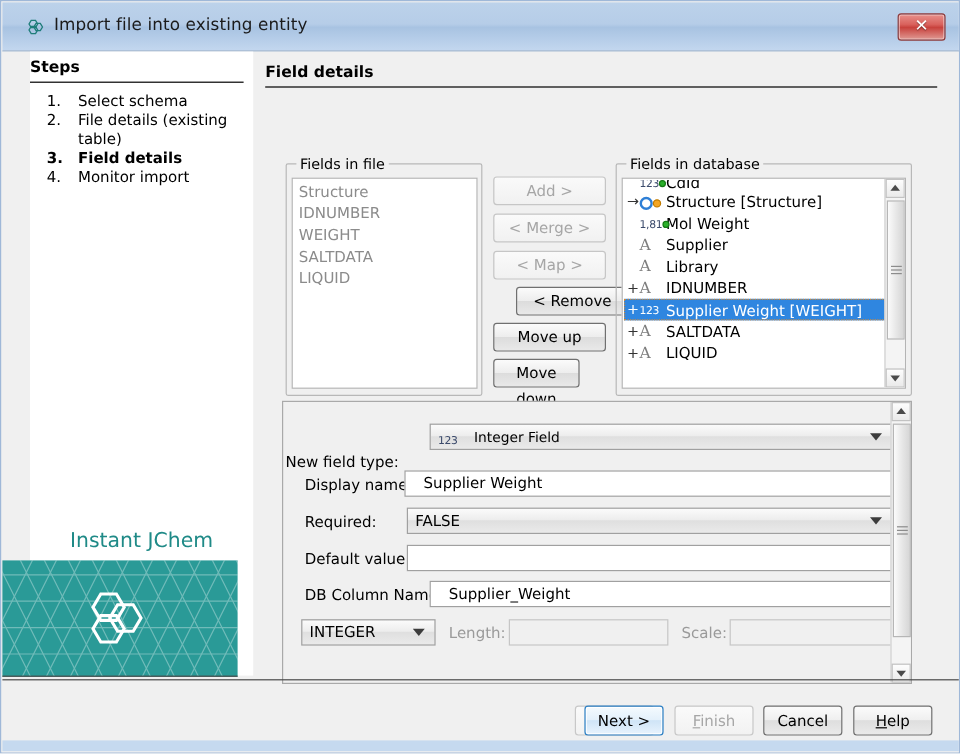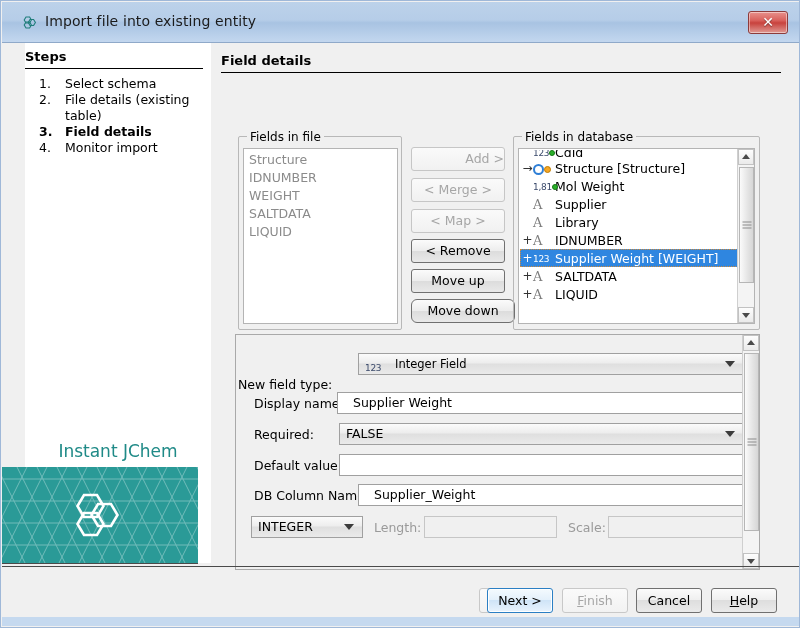--- a/index.html
+++ b/index.html
@@ -323,26 +323,26 @@
     cursor: pointer;
     line-height: 22px;
     font-family: "DejaVu Sans", sans-serif;
   }
   .btn.disabled {
     border: 1px solid #c6c6c6;
     background: linear-gradient(to bottom, #fafafa 0%, #f1f1f1 100%);
     color: #a6a6a6;
     cursor: default;
   }
-  #btn-add    { left: 409px; top: 104px; width: 94px; height: 24px; text-align: right; }
+  #btn-add    { left: 409px; top: 104px; width: 94px; height: 24px; }
   #btn-merge  { left: 409px; top: 135px; width: 94px; height: 24px; }
   #btn-map    { left: 409px; top: 166px; width: 94px; height: 24px; }
-  #btn-remove { left: 409px; top: 196px; width: 94px; height: 24px; }
+  #btn-remove { left: 428px; top: 196px; width: 94px; height: 24px; }
   #btn-moveup { left: 409px; top: 226px; width: 94px; height: 24px; }
-  #btn-movedn { left: 409px; top: 256px; width: 104px; height: 24px; border-radius: 6px; }
+  #btn-movedn { left: 409px; top: 256px; width: 72px; height: 24px; }
   
   #detail-pane {
     position: absolute;
     left: 233px; top: 291px;
     width: 525px; height: 236px;
     border: 1px solid #a9a9a9;
     background: #f0f0f0;
     box-sizing: border-box;
   }
   .lbl {

